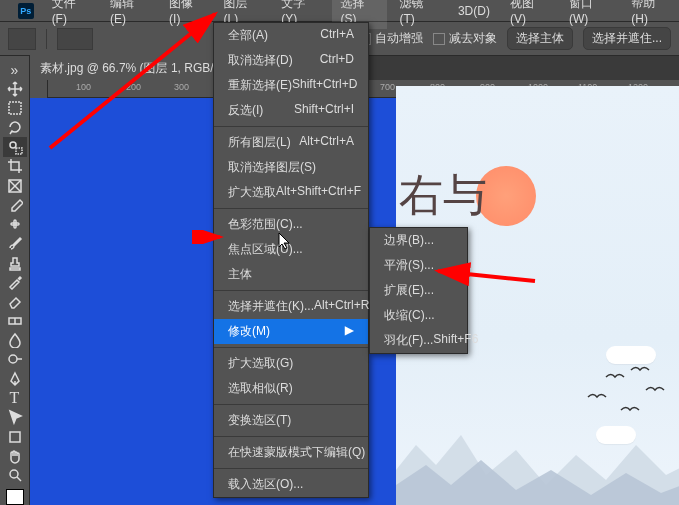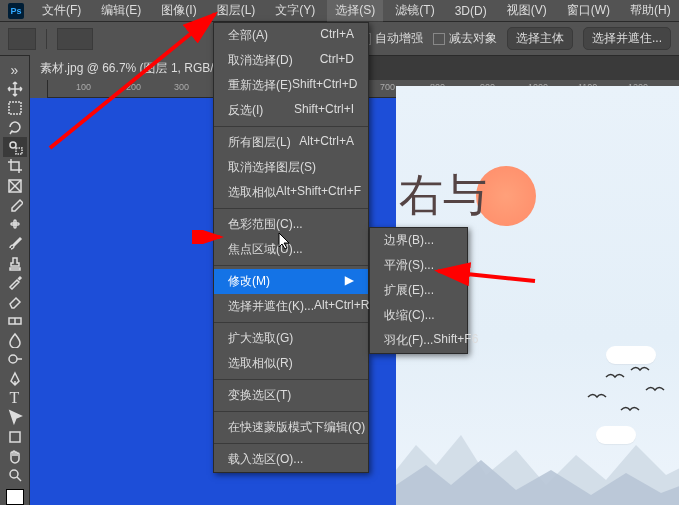--- a/index.html
+++ b/index.html
@@ -1,17 +1,17 @@
 <!DOCTYPE html>
 <html><head>
 <meta charset="utf-8">
 <style>
   * { margin: 0; padding: 0; box-sizing: border-box; font-family: "Microsoft YaHei", sans-serif; }
   body { background: #535353; width: 679px; height: 505px; overflow: hidden; position: relative; color: #ddd; font-size: 12px; }
-  .menubar { background: #535353; height: 22px; display: flex; align-items: center; border-bottom: 1px solid #2a2a2a; padding-left: 8px; gap: 4px; }
+  .menubar { background: #535353; height: 22px; display: flex; align-items: center; border-bottom: 1px solid #2a2a2a; padding-left: 18px; gap: 4px; }
   .menubar .logo { width: 16px; height: 16px; background:#001e36; color:#31a8ff; font-size:9px; font-weight:bold; display:flex;align-items:center;justify-content:center;border-radius:2px;margin-right:6px;}
   .menubar .mi { padding: 3px 8px; cursor: default; }
   .menubar .mi.sel { background: rgba(255,255,255,.1); }
   .options-bar { background: #535353; height: 34px; border-bottom: 1px solid #2a2a2a; display:flex; align-items:center; padding: 0 8px; gap: 10px; }
   .options-bar .icon-slot{width:28px;height:22px;border:1px solid #3a3a3a;background:#454545;}
   .options-bar .sep{width:1px;height:20px;background:#3a3a3a;}
   .options-bar .check{width:12px;height:12px;border:1px solid #888;display:inline-block;vertical-align:middle;margin-right:4px;}
   .options-bar .btn{border:1px solid #3a3a3a;background:#454545;padding:2px 8px;border-radius:5px;}
   .docbar { background: #3a3a3a; height: 24px; display:flex; align-items:center; padding-left:30px;}
   .docbar .tab{background:#535353;color:#ddd;padding:4px 10px;border-top:1px solid #535353;}
@@ -269,40 +269,44 @@
   <div class="divider"></div>
   <div class="row">
       <span>所有图层(L)</span>
       <span>Alt+Ctrl+A</span>
     </div>
   <div class="row">
       <span>取消选择图层(S)</span>
       <span></span>
     </div>
   <div class="row">
-      <span>选取相似</span>
+      <span>扩大选取</span>
       <span>Alt+Shift+Ctrl+F</span>
     </div>
   <div class="divider"></div>
   <div class="row">
       <span>色彩范围(C)...</span>
       <span></span>
     </div>
   <div class="row">
       <span>焦点区域(U)...</span>
       <span></span>
     </div>
-  <div class="divider"></div>
+  <div class="row">
+      <span>主体</span>
+      <span></span>
+    </div>
+  <div class="divider"></div>
+  <div class="row">
+      <span>选择并遮住(K)...</span>
+      <span>Alt+Ctrl+R</span>
+    </div>
   <div class="row hl">
       <span>修改(M)</span>
       <span class="arrow">▶</span>
-    </div>
-  <div class="row">
-      <span>选择并遮住(K)...</span>
-      <span>Alt+Ctrl+R</span>
     </div>
   <div class="divider"></div>
   <div class="row">
       <span>扩大选取(G)</span>
       <span></span>
     </div>
   <div class="row">
       <span>选取相似(R)</span>
       <span></span>
     </div>

